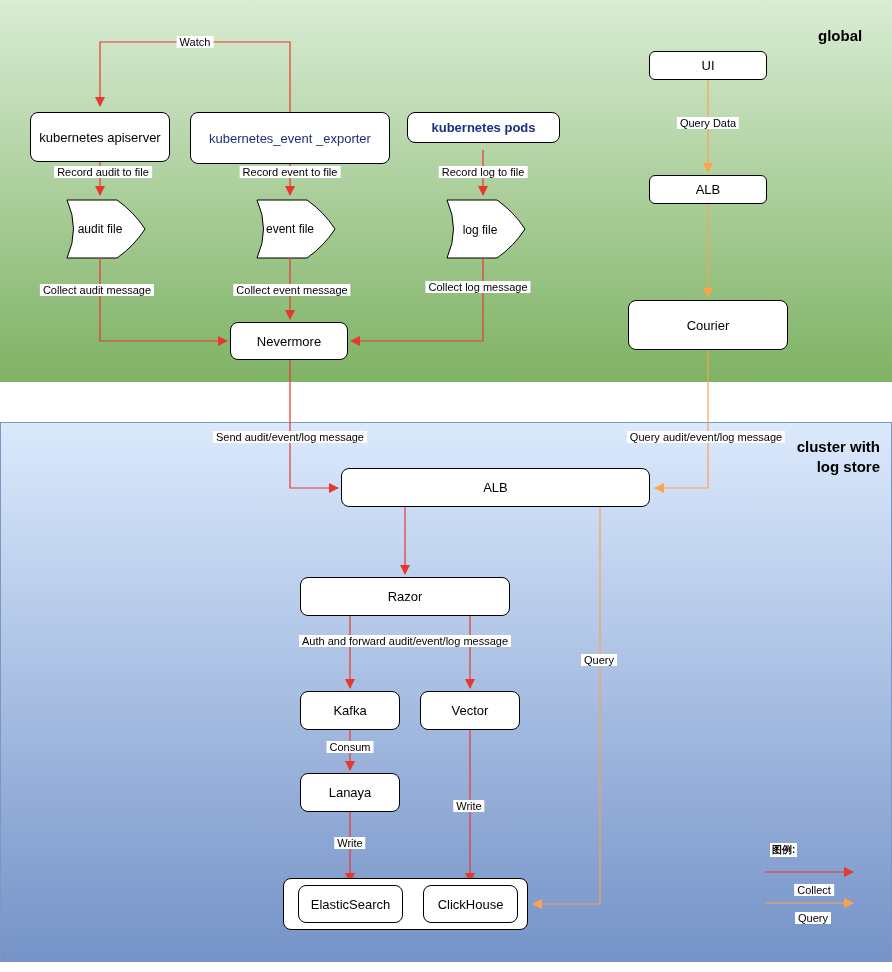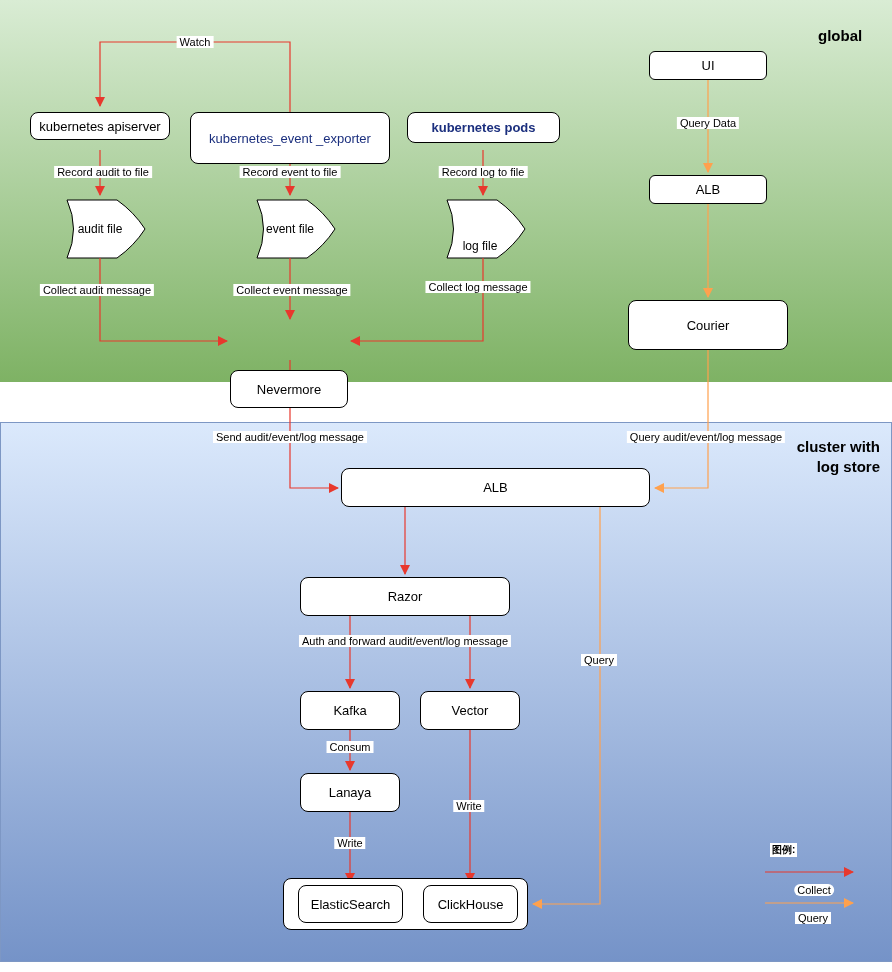--- a/index.html
+++ b/index.html
@@ -58,29 +58,29 @@
 
     <path d="M708,80 L708,172" fill="none" stroke-width="1.2" marker-end="url(#arrow-orange)" stroke="#ffa14e"></path>
     <path d="M708,204 L708,297" fill="none" stroke-width="1.2" marker-end="url(#arrow-orange)" stroke="#ffa14e"></path>
     <path d="M708,350 L708,488 L655,488" fill="none" stroke-width="1.2" marker-end="url(#arrow-orange)" stroke="#ffa14e"></path>
     <path d="M600,507 L600,904 L533,904" fill="none" stroke-width="1.2" marker-end="url(#arrow-orange)" stroke="#ffa14e"></path>
 
     <path d="M765,872 L853,872" fill="none" stroke-width="1.2" marker-end="url(#arrow-red)" stroke="#e8382d"></path>
     <path d="M765,903 L853,903" fill="none" stroke-width="1.2" marker-end="url(#arrow-orange)" stroke="#ffa14e"></path>
   </svg>
 
-  <div class="node" style="left:30px;top:112px;width:140px;height:28px;">kubernetes apiserver</div>
+  <div class="node" style="left:30px;top:112px;width:140px;height:50px;">kubernetes apiserver</div>
   <div class="node blue-text" style="left:190px;top:112px;width:200px;height:52px;">kubernetes_event _exporter</div>
   <div class="node blue-text" style="left:407px;top:112px;width:153px;height:31px;font-weight:bold;">kubernetes pods</div>
 
   <div class="filetext" style="left:60px;top:200px;width:80px;height:58px;">audit file</div>
   <div class="filetext" style="left:250px;top:200px;width:80px;height:58px;">event file</div>
-  <div class="filetext" style="left:440px;top:200px;width:80px;height:60px;margin-top:16px;">log file</div>
+  <div class="filetext" style="left:440px;top:200px;width:80px;height:60px;">log file</div>
 
-  <div class="node" style="left:230px;top:322px;width:118px;height:38px;margin-top:48px;">Nevermore</div>
+  <div class="node" style="left:230px;top:322px;width:118px;height:38px;">Nevermore</div>
 
   <div class="node r6" style="left:649px;top:51px;width:118px;height:29px;">UI</div>
   <div class="node r6" style="left:649px;top:175px;width:118px;height:29px;">ALB</div>
   <div class="node" style="left:628px;top:300px;width:160px;height:50px;">Courier</div>
 
   <div class="node" style="left:341px;top:468px;width:309px;height:39px;">ALB</div>
   <div class="node" style="left:300px;top:577px;width:210px;height:39px;">Razor</div>
   <div class="node" style="left:300px;top:691px;width:100px;height:39px;">Kafka</div>
   <div class="node" style="left:420px;top:691px;width:100px;height:39px;">Vector</div>
   <div class="node" style="left:300px;top:773px;width:100px;height:39px;">Lanaya</div>
@@ -99,16 +99,16 @@
   <div class="elabel" style="left:708px;top:123px;">Query Data</div>
   <div class="elabel" style="left:290px;top:437px;">Send audit/event/log message</div>
   <div class="elabel" style="left:706px;top:437px;">Query audit/event/log message</div>
   <div class="elabel" style="left:405px;top:641px;">Auth and forward audit/event/log message</div>
   <div class="elabel" style="left:350px;top:747px;">Consum</div>
   <div class="elabel" style="left:350px;top:843px;">Write</div>
   <div class="elabel" style="left:469px;top:806px;">Write</div>
   <div class="elabel" style="left:599px;top:660px;">Query</div>
 
   <div class="legend-title" style="left:770px;top:843px;">图例:</div>
-  <div class="elabel" style="left:814px;top:890px;border-radius:6px;">Collect</div>
+  <div class="elabel" style="left:814px;top:890px;">Collect</div>
   <div class="elabel" style="left:813px;top:918px;">Query</div>
 
 </div>
 
 </body></html>

